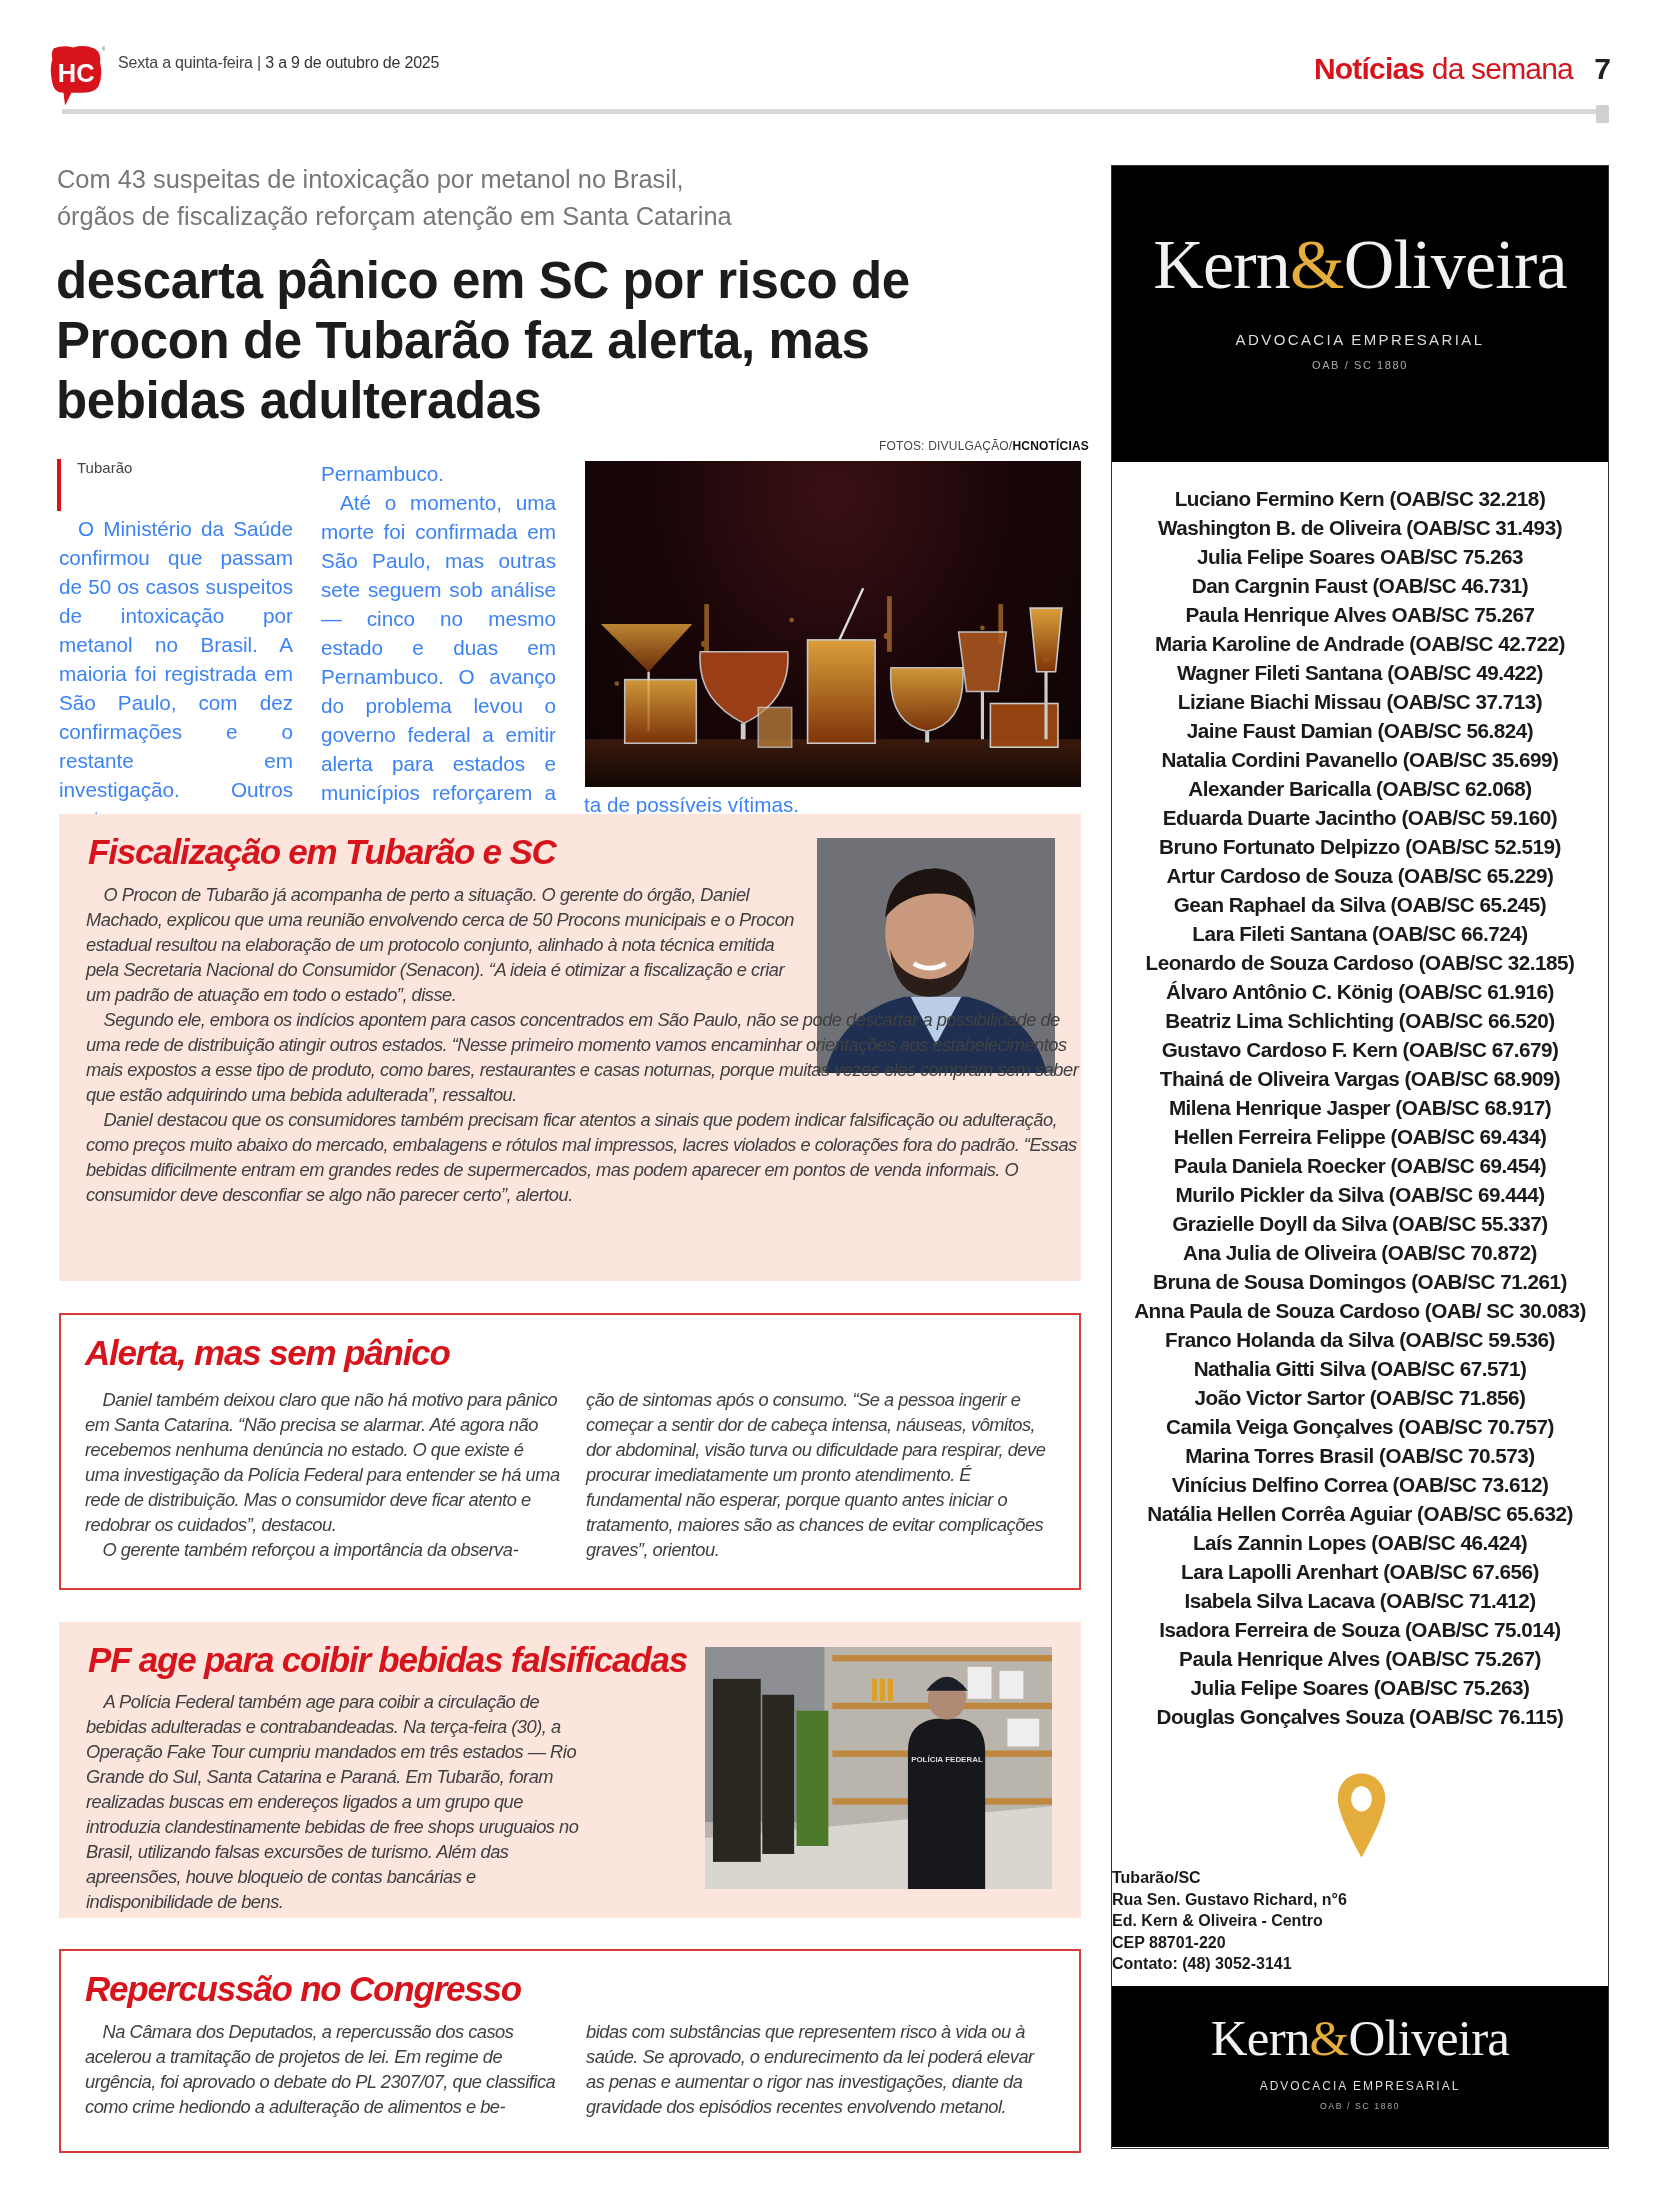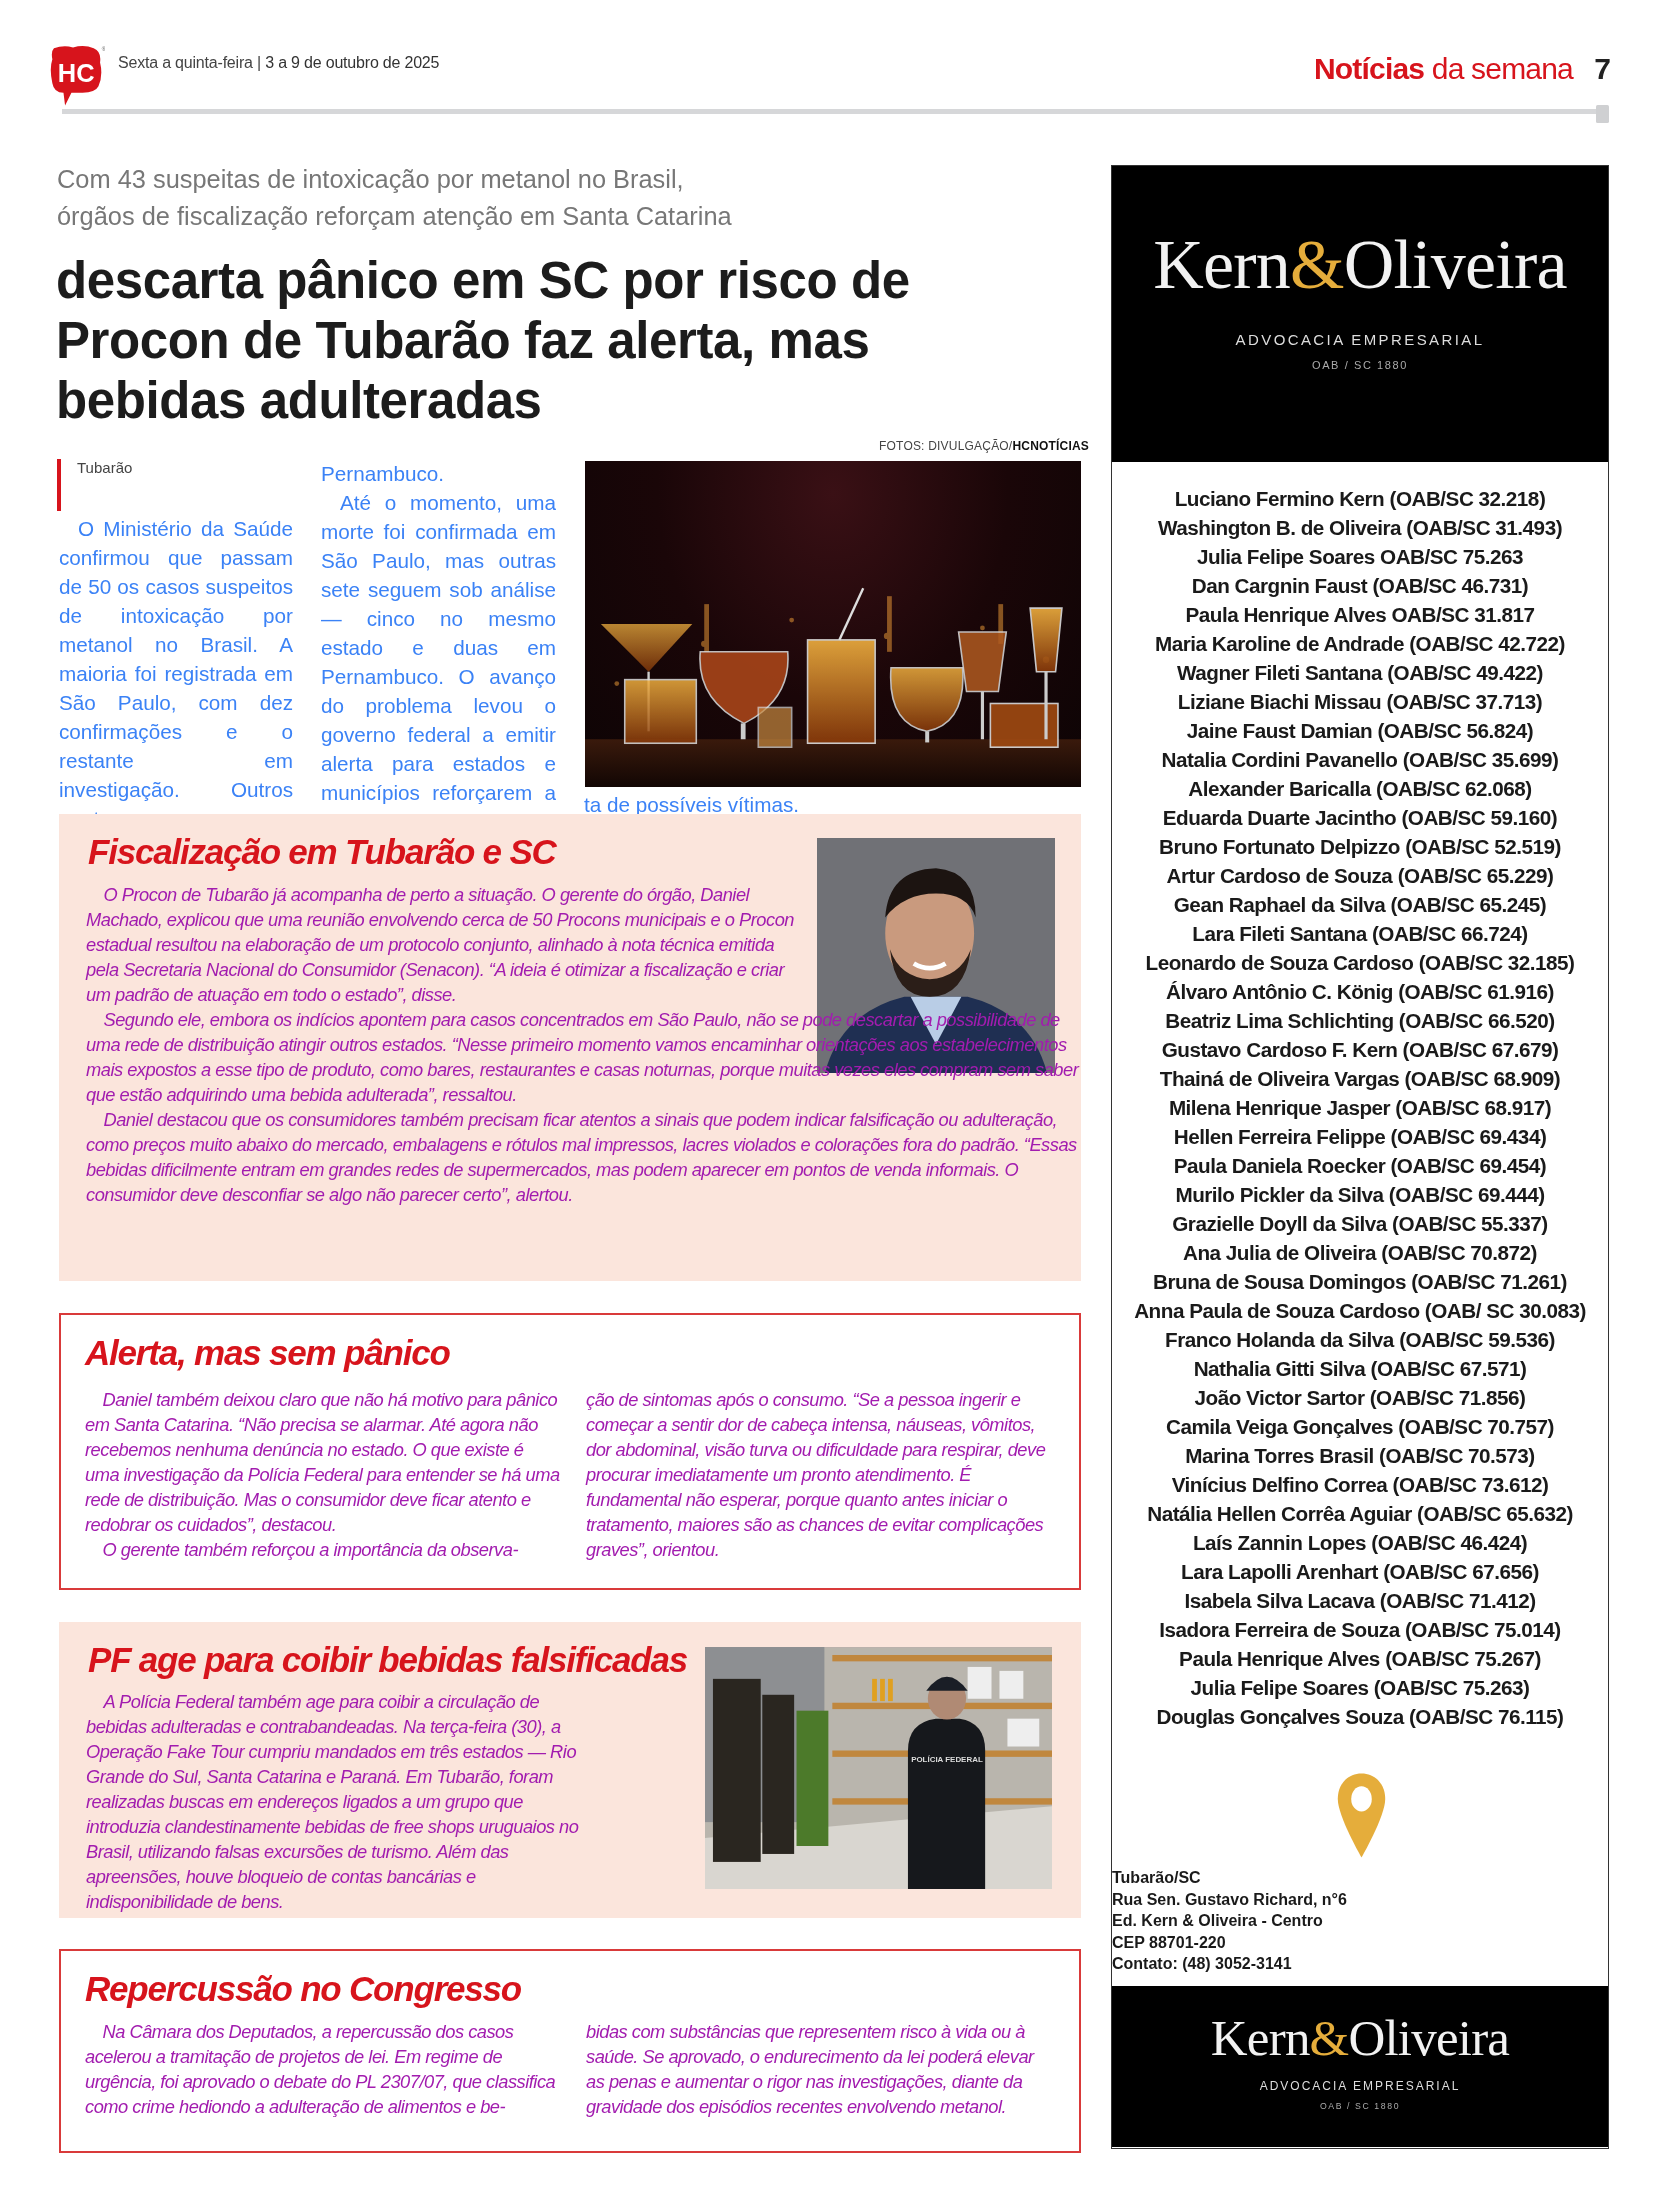--- a/index.html
+++ b/index.html
@@ -30,21 +30,21 @@
   .col2 { left:321px; top:459px; width:235px; }
   .col3 { left:584px; top:790px; width:493px; font-size:20.7px; }
 
   .bar-photo { position:absolute; left:585px; top:461px; width:496px; height:326px; background:radial-gradient(ellipse at 50% 10%, #3a1015 0%, #1a0608 50%, #0d0405 100%); overflow:hidden; }
 
   
   .box { position:absolute; left:59px; width:1022px; box-sizing:border-box; }
   .box.pink { background:#fbe5dc; }
   .box.bordered { background:#fff; border:2.4px solid #d93a3a; }
   .box h2 { margin:0; font-family:"Liberation Sans", sans-serif; font-style:italic; font-weight:bold; color:#d7141c; font-size:35px; letter-spacing:-1.2px; position:absolute; }
-  .box .txt { position:absolute; font-family:"Liberation Sans Narrow", "Liberation Sans", sans-serif; font-style:italic; font-size:18.3px; line-height:25px; color:#a21caf; letter-spacing:-0.5px; }
+  .box .txt { position:absolute; font-family:"Liberation Sans Narrow", "Liberation Sans", sans-serif; font-style:italic; font-size:18.3px; line-height:25px; color:#404040; letter-spacing:-0.5px; }
   .box .txt p { margin:0; text-indent:17.5px; }
 
   .box1 { top:814px; height:467px; }
   .box1 h2 { left:29px; top:17.5px; }
   .box1 .txt { left:27px; top:68px; width:994px; }
   .box1 .portrait { position:absolute; left:758px; top:24px; width:238px; height:235px; background:#6f7074; overflow:hidden; }
 
   .box2 { top:1313px; height:277px;padding-left:47px; }
   .box2 h2 { left:24px; top:17.5px; }
   .box2 .txt.a { left:24px; top:72px; width:477px; }
@@ -258,21 +258,21 @@
     </div>
     <div class="tagline">ADVOCACIA EMPRESARIAL</div>
     <div class="oab">OAB / SC 1880</div>
   </div>
 
   <ul class="lawyers" id="lawyers">
       <li>Luciano Fermino Kern (OAB/SC 32.218)</li>
       <li>Washington B. de Oliveira (OAB/SC 31.493)</li>
       <li>Julia Felipe Soares OAB/SC 75.263</li>
       <li>Dan Cargnin Faust (OAB/SC 46.731)</li>
-      <li>Paula Henrique Alves OAB/SC 31.817</li>
+      <li>Paula Henrique Alves OAB/SC 75.267</li>
       <li>Maria Karoline de Andrade (OAB/SC 42.722)</li>
       <li>Wagner Fileti Santana (OAB/SC 49.422)</li>
       <li>Liziane Biachi Missau (OAB/SC 37.713)</li>
       <li>Jaine Faust Damian (OAB/SC 56.824)</li>
       <li>Natalia Cordini Pavanello (OAB/SC 35.699)</li>
       <li>Alexander Baricalla (OAB/SC 62.068)</li>
       <li>Eduarda Duarte Jacintho (OAB/SC 59.160)</li>
       <li>Bruno Fortunato Delpizzo (OAB/SC 52.519)</li>
       <li>Artur Cardoso de Souza (OAB/SC 65.229)</li>
       <li>Gean Raphael da Silva (OAB/SC 65.245)</li>

